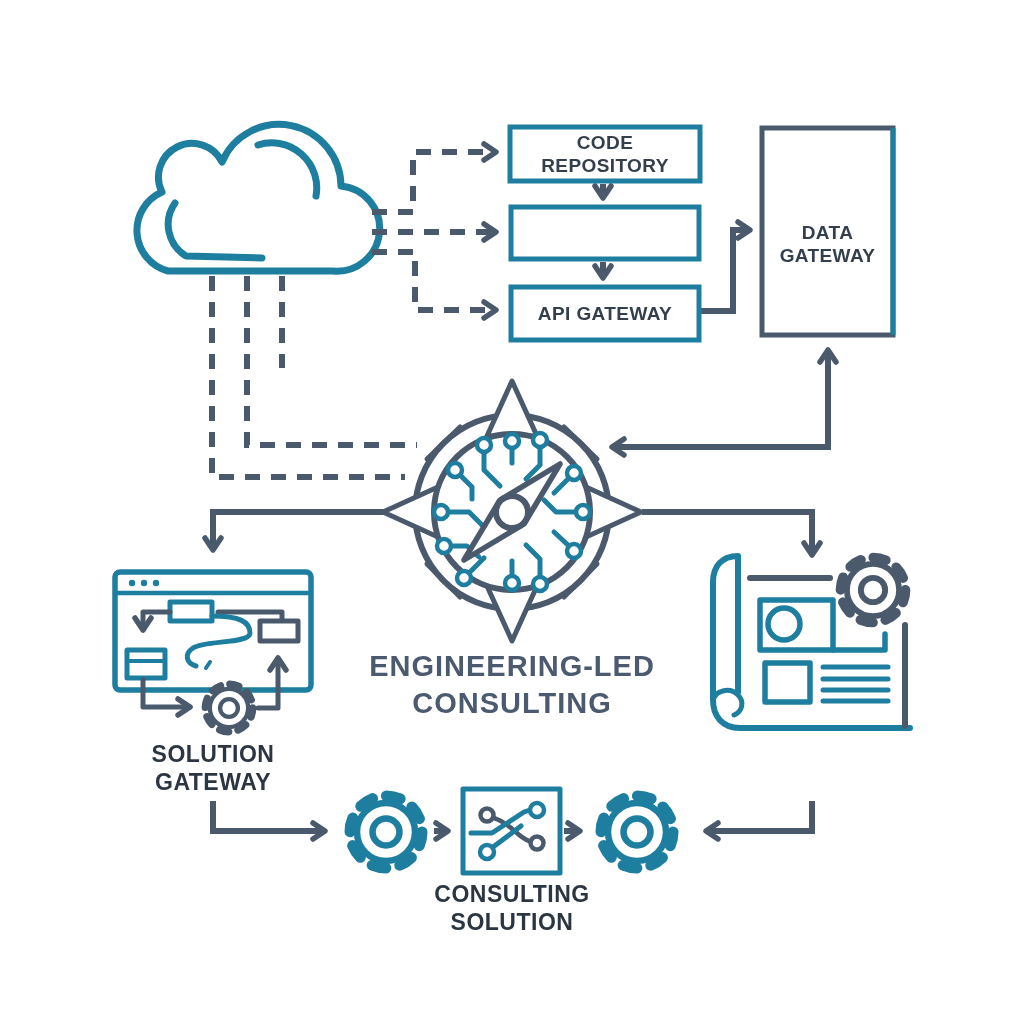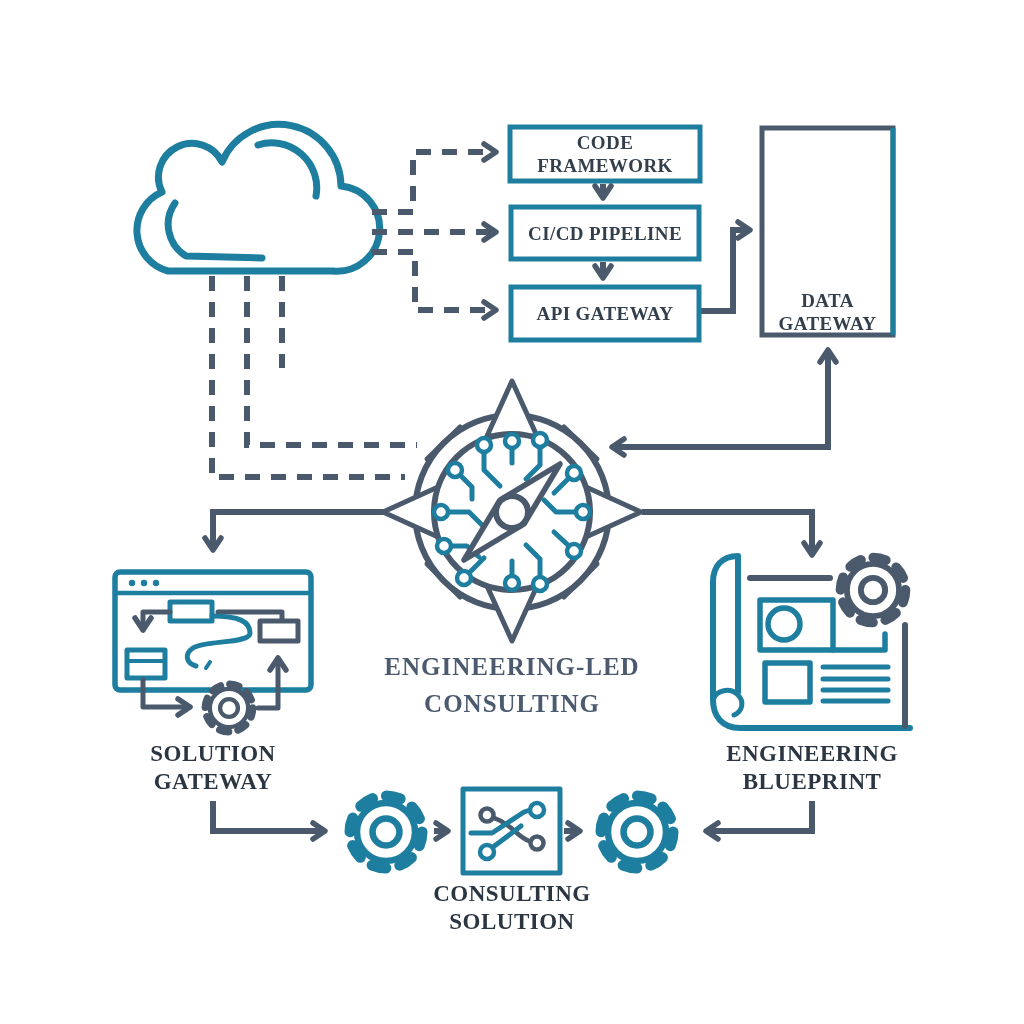--- a/index.html
+++ b/index.html
@@ -1,33 +1,33 @@
 <!DOCTYPE html>
 <html style="--teal: #1E7E9F; --slate: #4A5A6C; --boxtext: #333F4C; --caption: #2B3642; --title: #4B5A6E; --bg: #FFFFFF;"><head>
 <meta charset="utf-8">
 <style>
   :root{
     --teal:#1E7E9F; --slate:#4A5A6C; --boxtext:#333F4C;
     --caption:#2B3642; --title:#4B5A6E; --bg:#FFFFFF;
   }
   html,body{margin:0;padding:0;background:var(--bg);}
   #stage{position:relative;width:1024px;height:1024px;background:var(--bg);
-         font-family:Liberation Serif, serif;overflow:hidden;}
+         font-family:Liberation Sans, sans-serif;overflow:hidden;}
   #diagram{position:absolute;left:0;top:0;}
   
   .t{stroke:var(--teal);} .s{stroke:var(--slate);}
   .n{fill:none;} .w{fill:#fff;}
   .ln{fill:none;stroke:var(--slate);stroke-width:6;}
   .dash{stroke-dasharray:15 11;}
   
   .lbl{position:absolute;display:flex;flex-direction:column;justify-content:center;
        align-items:center;text-align:center;font-weight:bold;pointer-events:none;}
   .boxlbl{font-size:19px;line-height:23px;color:var(--boxtext);letter-spacing:.4px;}
   .cap{font-size:23px;line-height:28px;color:var(--caption);letter-spacing:.5px;text-align:right;}
-  .ttl{font-size:25px;line-height:37px;color:var(--title);letter-spacing:1px;}
+  .ttl{font-size:29px;line-height:37px;color:var(--title);letter-spacing:1px;}
   .lbl span{display:block;}
 </style>
 </head>
 <body>
 
 <div id="stage">
 
 <svg id="diagram" width="1024" height="1024" viewBox="0 0 1024 1024" xmlns="http://www.w3.org/2000/svg" xmlns:xlink="http://www.w3.org/1999/xlink">
   <defs>
     <marker id="ah" markerUnits="userSpaceOnUse" markerWidth="28" markerHeight="28" refX="25" refY="14" orient="auto-start-reverse">
@@ -176,49 +176,42 @@
       <circle cx="487" cy="852" r="7" class="w t" stroke-width="4.5"></circle>
       <circle cx="537" cy="810" r="7" class="w t" stroke-width="4.5"></circle>
       <circle cx="487" cy="815" r="6.5" class="w s" stroke-width="4.5"></circle>
       <circle cx="537" cy="843" r="6.5" class="w s" stroke-width="4.5"></circle>
     </g>
   </g>
 </svg>
 
 <div class="lbl boxlbl" style="left:510px;top:127px;width:190px;height:54px;">
   <span>CODE</span>
-  <span>FRAMEWORK</span>
-</div>
-
-<div class="lbl boxlbl" style="left:511px;top:207px;width:188px;height:52px;">
-  <span>CI/CD PIPELINE</span>
-</div>
+  <span>REPOSITORY</span>
+</div>
+
 
 <div class="lbl boxlbl" style="left:511px;top:287px;width:188px;height:53px;">
   <span>API GATEWAY</span>
 </div>
 
-<div class="lbl boxlbl" style="left:762px;top:128px;width:131px;height:207px;justify-content:flex-end;">
+<div class="lbl boxlbl" style="left:762px;top:140px;width:131px;height:207px;">
   <span>DATA</span>
   <span>GATEWAY</span>
 </div>
 
 <div class="lbl ttl" style="left:292px;top:648px;width:440px;">
   <span>ENGINEERING-LED</span>
   <span>CONSULTING</span>
 </div>
 
 <div class="lbl cap" style="left:108px;top:740px;width:210px;">
   <span>SOLUTION</span>
   <span>GATEWAY</span>
 </div>
 
-<div class="lbl cap" style="left:707px;top:740px;width:210px;">
-  <span>ENGINEERING</span>
-  <span>BLUEPRINT</span>
-</div>
 
 <div class="lbl cap" style="left:406px;top:880px;width:212px;">
   <span>CONSULTING</span>
   <span>SOLUTION</span>
 </div>
 
 </div>
 
 </body></html>

